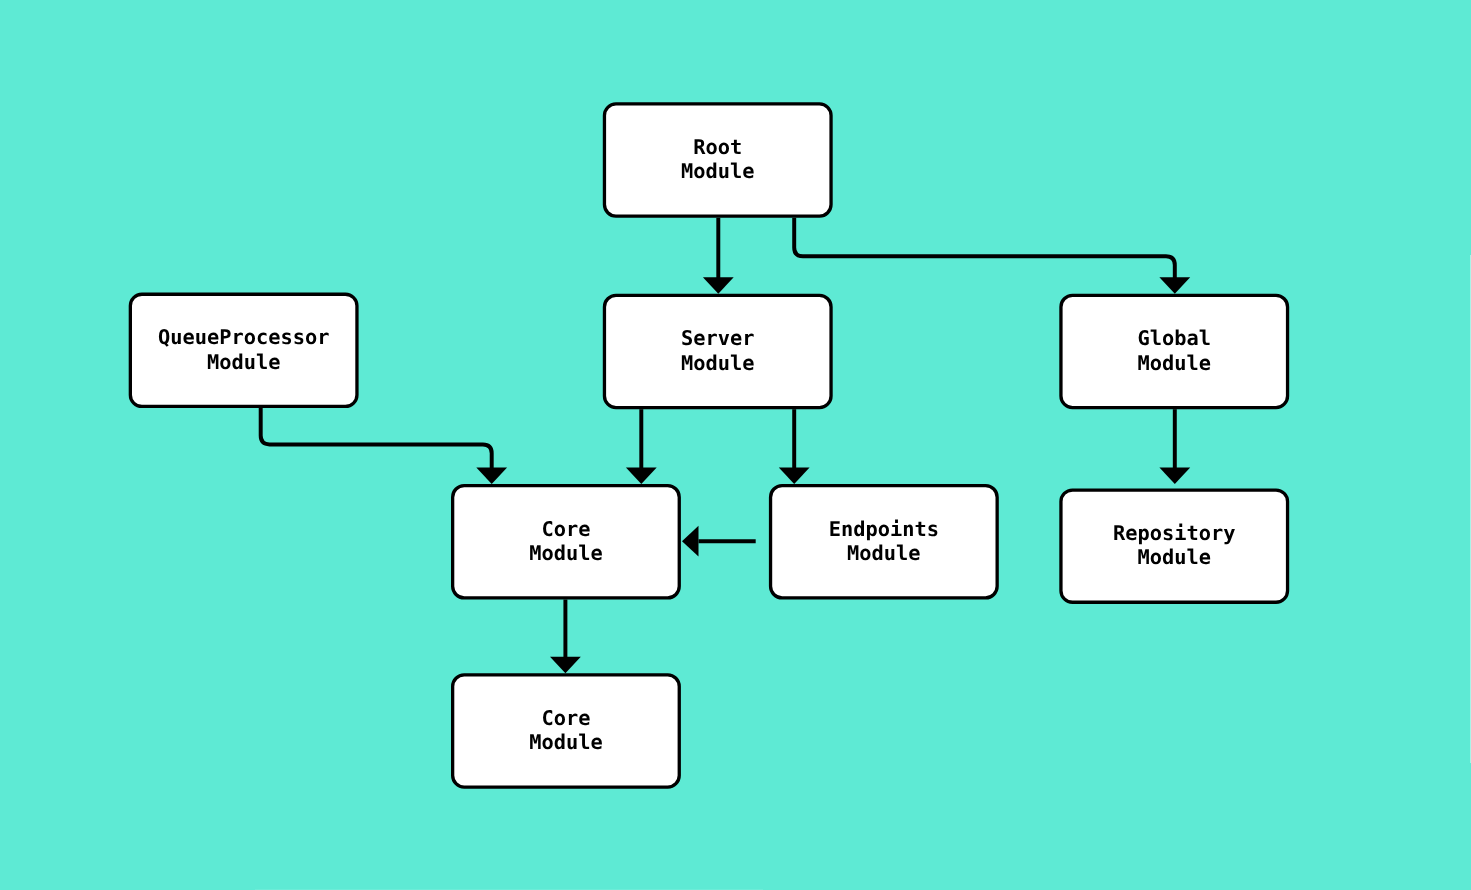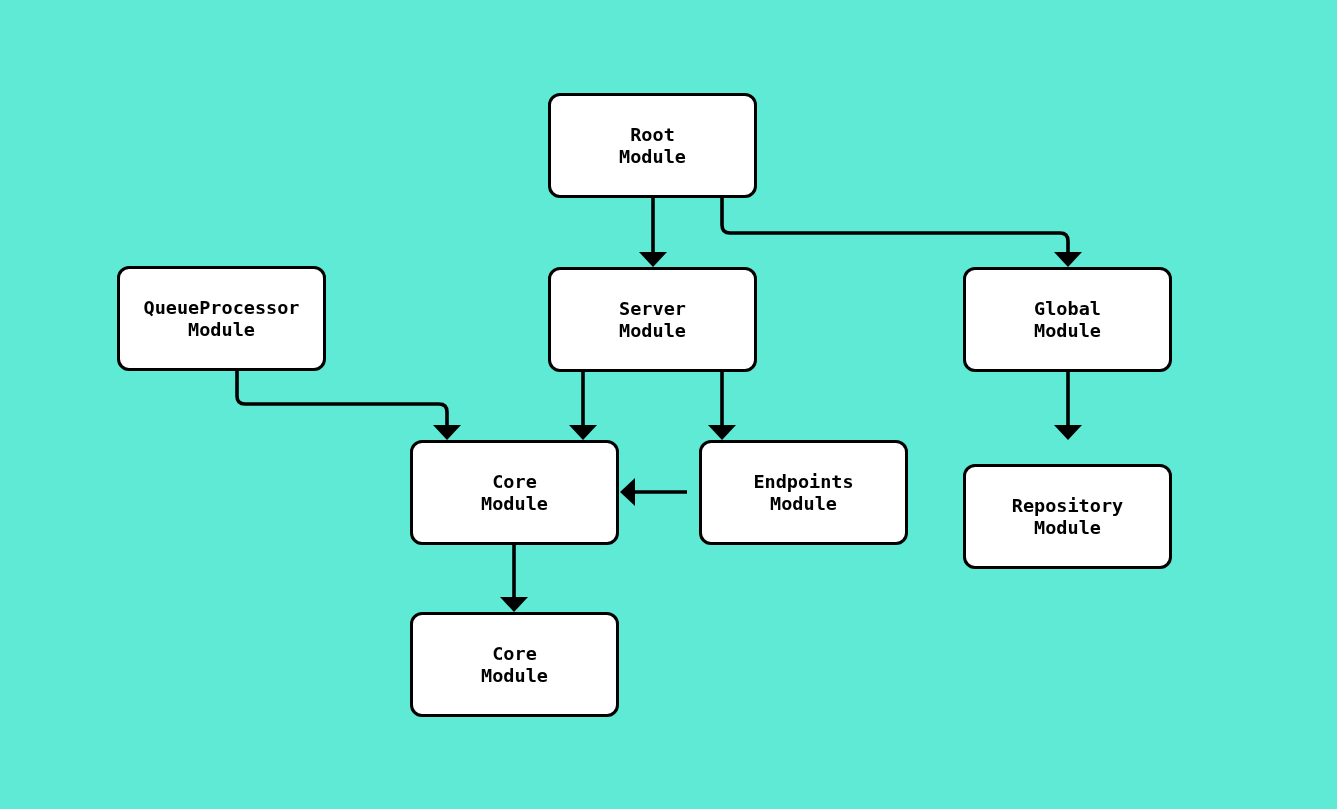--- a/index.html
+++ b/index.html
@@ -124,21 +124,21 @@
   <div class="node" style="left:410px; top:440px;">
     <span>Core</span>
     <span>Module</span>
   </div>
 
   <div class="node" style="left:687px; top:440px;margin-left:12px;">
     <span>Endpoints</span>
     <span>Module</span>
   </div>
 
-  <div class="node" style="left:963px; top:464px;">
+  <div class="node" style="left:963px; top:444px;">
     <span>Repository</span>
     <span>Module</span>
   </div>
 
   <div class="node" style="left:410px; top:612px;">
     <span>Core</span>
     <span>Module</span>
   </div>
 
 </div>

